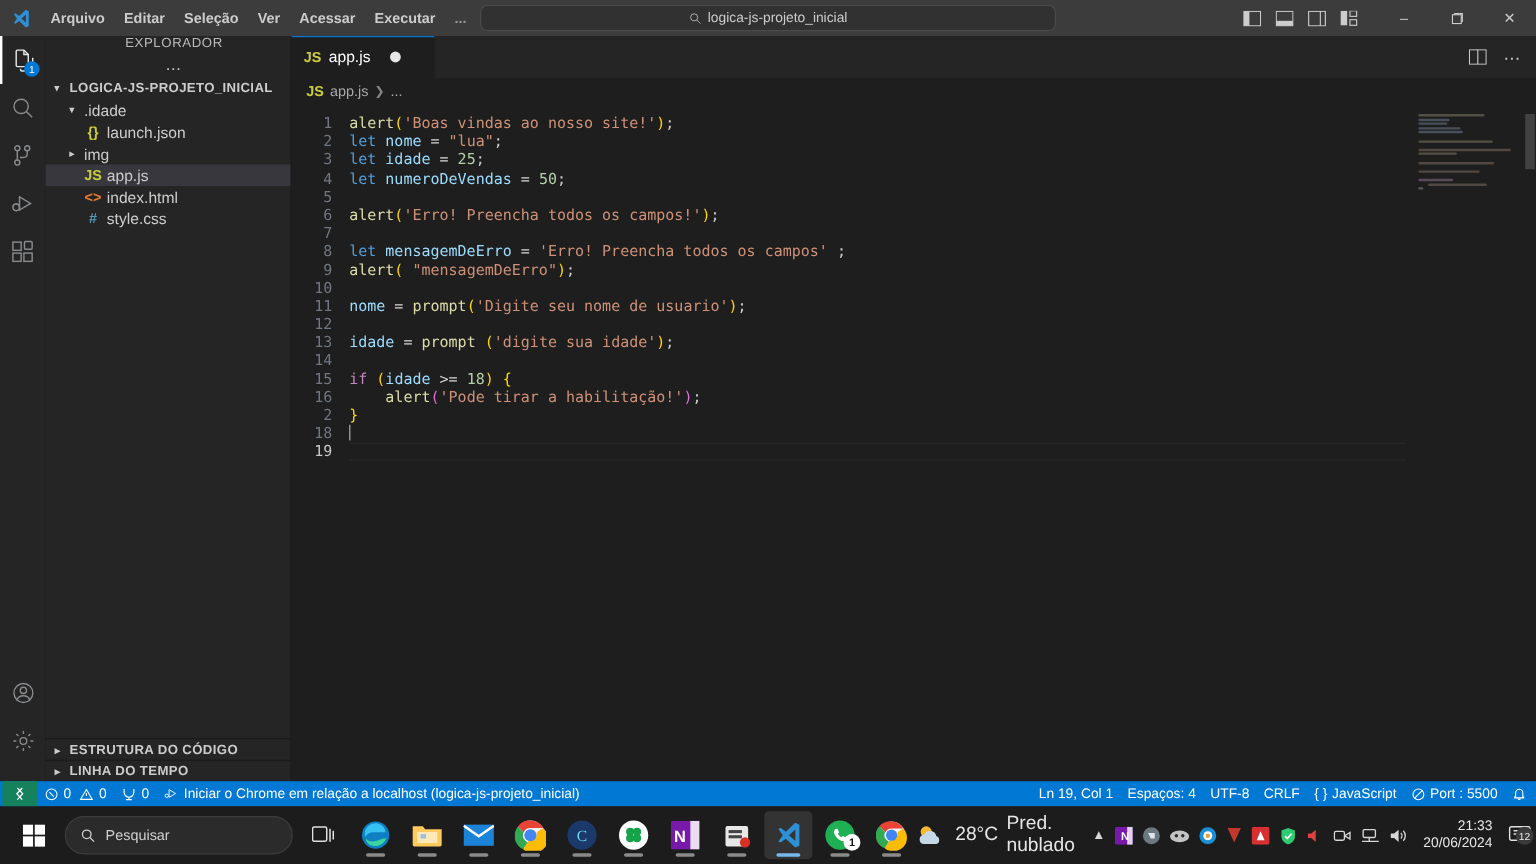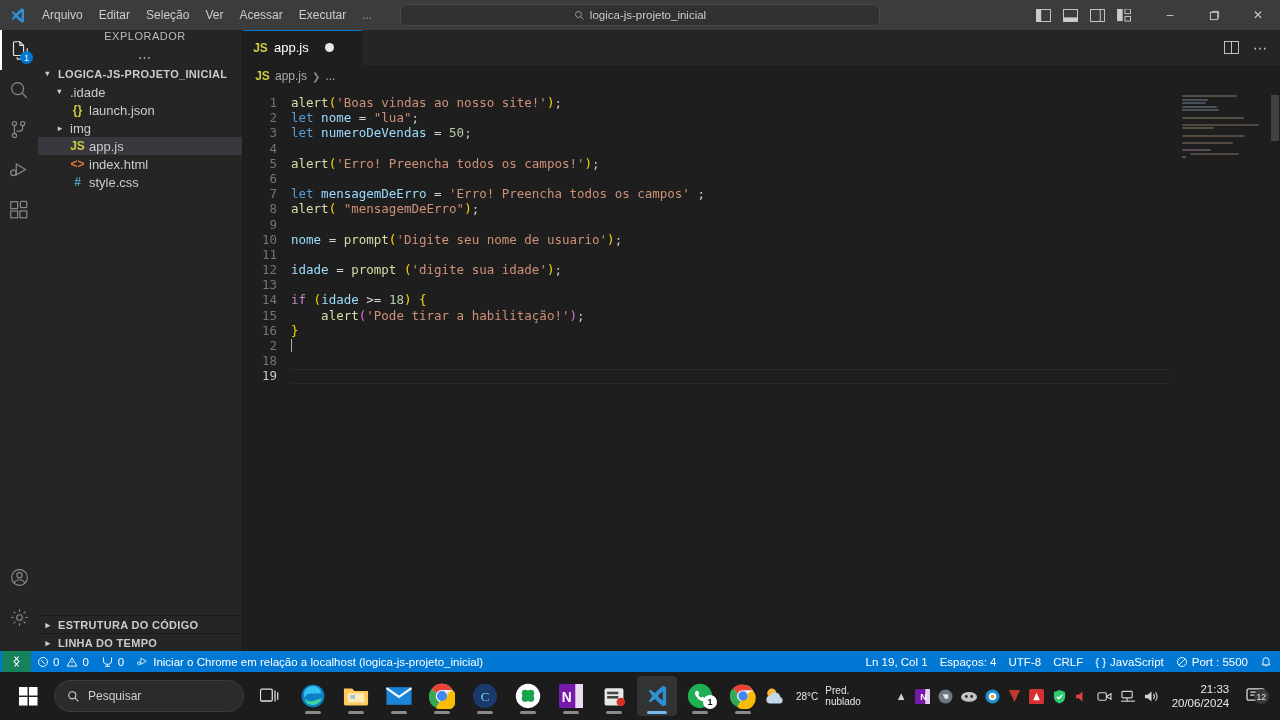--- a/index.html
+++ b/index.html
@@ -13,21 +13,21 @@
 
   
   .titlebar {
     height:30px; background:#3c3c3c; display:flex; align-items:center;
     flex:0 0 30px; position:relative;
   }
   .vscode-logo { width:34px; height:30px; display:flex; align-items:center; justify-content:center; }
   .menu { display:flex; align-items:center; height:30px; }
   .menu-item {
     padding:0 8px; height:22px; line-height:22px; font-size:12px; color:#cccccc;
-    border-radius:3px; cursor:default; white-space:nowrap;
+    border-radius:3px; cursor:default; white-space:nowrap;font-weight:bold;
   }
   .nav-arrows { display:flex; align-items:center; gap:14px; margin-left:80px; color:#a0a0a0; }
   .nav-arrow { font-size:14px; cursor:default; }
   .cmd-center {
     position:absolute; left:50%; transform:translateX(-50%);
     width:480px; height:22px; background:#313131; border:1px solid #4a4a4a;
     border-radius:6px; display:flex; align-items:center; justify-content:center;
     gap:5px; font-size:11.5px; color:#cccccc;
   }
   .cmd-center .mag { opacity:.8; font-size:11px; }
@@ -174,21 +174,21 @@
     position:absolute; bottom:2px; left:50%; transform:translateX(-50%);
     width:16px; height:3px; border-radius:2px; background:#8a8a8a;
   }
   .tb-app.active .underline { width:20px; background:#76b9ed; }
   .tb-badge {
     position:absolute; right:3px; bottom:7px; width:14px; height:14px; border-radius:50%;
     background:#ffffff; color:#111; font-size:9px; display:flex; align-items:center;
     justify-content:center; font-weight:bold;
   }
   .tray { margin-left:auto; display:flex; align-items:center; gap:9px; padding-right:4px; }
-  .weather { display:flex; align-items:center; gap:7px; font-size:10px; color:#e6e6e6; }
+  .weather { display:flex; align-items:center; gap:7px; font-size:16px; color:#e6e6e6; }
   .tray-icons { display:flex; align-items:center; gap:8px; }
   .clock { text-align:right; font-size:11.5px; line-height:14px; color:#e9e9e9; padding:0 4px; }
   .notif { position:relative; display:flex; align-items:center; justify-content:center; width:26px; }
   .notif-badge {
     position:absolute; right:-1px; bottom:0px; min-width:15px; height:15px; border-radius:8px;
     background:#3a3a3a; color:#e9e9e9; font-size:8.5px; display:flex; align-items:center;
     justify-content:center; padding:0 3px;
   }
   svg { display:block; }
 </style>
@@ -424,20 +424,21 @@
               <div>14</div>
             <div>15</div>
               <div>16</div>
               <div>2</div>
               <div>18</div>
               <div class="cur">19</div>
           </div>
           <div class="codelines">
             <div class="ln"><span class="t-fn">alert</span><span class="t-par">(</span><span class="t-str">'Boas vindas ao nosso site!'</span><span class="t-par">)</span><span class="t-punc">;</span></div>
             <div class="ln"><span class="t-kw">let</span> <span class="t-var">nome</span> <span class="t-op">=</span> <span class="t-str">"lua"</span><span class="t-punc">;</span></div>
+            <div class="ln"><span class="t-kw">let</span> <span class="t-var">idade</span> <span class="t-op">=</span> <span class="t-num">25</span><span class="t-punc">;</span></div>
             <div class="ln"><span class="t-kw">let</span> <span class="t-var">numeroDeVendas</span> <span class="t-op">=</span> <span class="t-num">50</span><span class="t-punc">;</span></div>
             <div class="ln">&nbsp;</div>
             <div class="ln"><span class="t-fn">alert</span><span class="t-par">(</span><span class="t-str">'Erro! Preencha todos os campos!'</span><span class="t-par">)</span><span class="t-punc">;</span></div>
             <div class="ln">&nbsp;</div>
             <div class="ln"><span class="t-kw">let</span> <span class="t-var">mensagemDeErro</span> <span class="t-op">=</span> <span class="t-str">'Erro! Preencha todos os campos'</span> <span class="t-punc">;</span></div>
             <div class="ln"><span class="t-fn">alert</span><span class="t-par">(</span> <span class="t-str">"mensagemDeErro"</span><span class="t-par">)</span><span class="t-punc">;</span></div>
             <div class="ln">&nbsp;</div>
             <div class="ln"><span class="t-var">nome</span> <span class="t-op">=</span> <span class="t-fn">prompt</span><span class="t-par">(</span><span class="t-str">'Digite seu nome de usuario'</span><span class="t-par">)</span><span class="t-punc">;</span></div>
             <div class="ln">&nbsp;</div>
             <div class="ln"><span class="t-var">idade</span> <span class="t-op">=</span> <span class="t-fn">prompt</span> <span class="t-par">(</span><span class="t-str">'digite sua idade'</span><span class="t-par">)</span><span class="t-punc">;</span></div>

